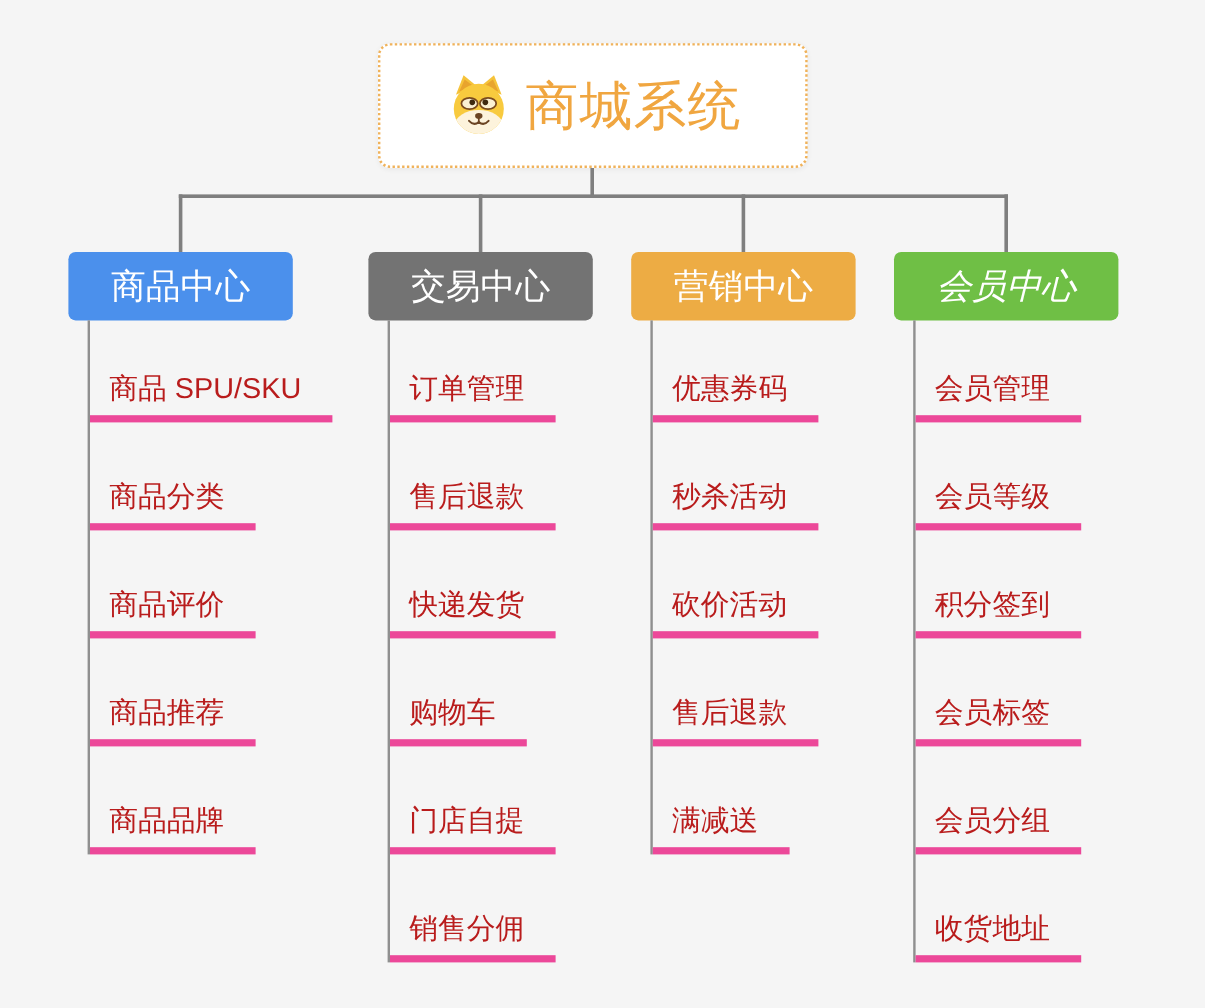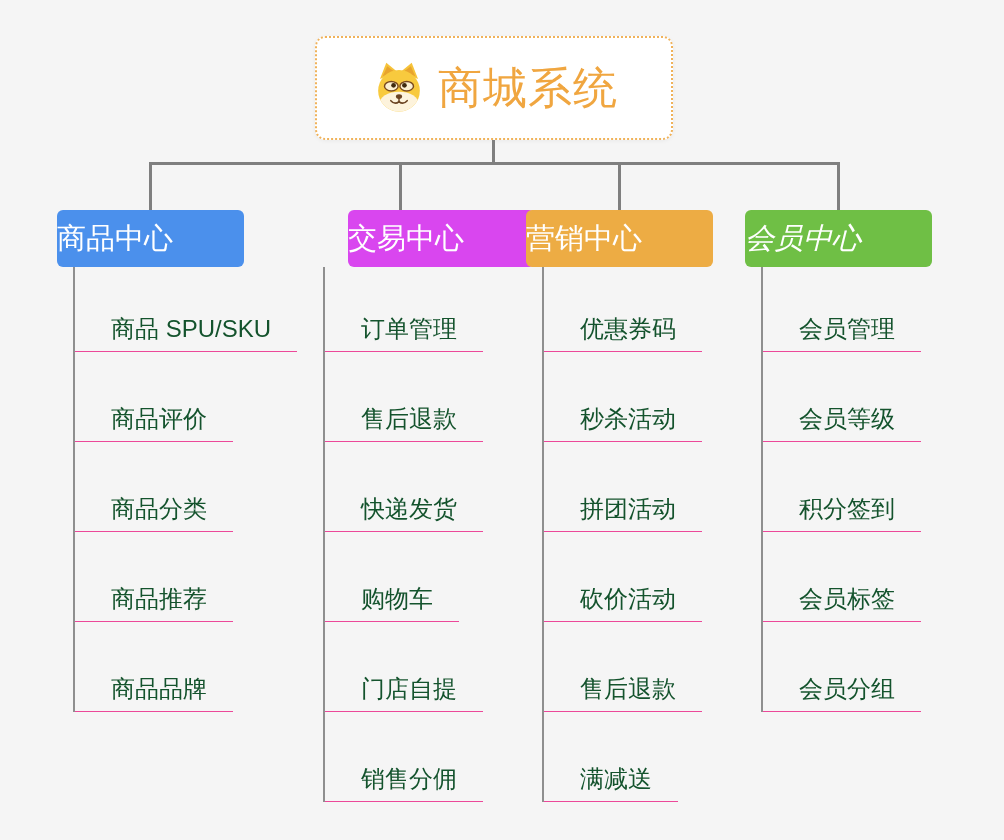--- a/index.html
+++ b/index.html
@@ -52,21 +52,21 @@
     position: absolute;
     top: 210px;
     width: 187px;
   }
   .branch-node {
     width: 187px;
     height: 57px;
     border-radius: 6px;
     display: flex;
     align-items: center;
-    justify-content: flex-start;
+    justify-content: center;
     cursor: pointer;
   }
   .branch-label {
     color: #ffffff;
     font-size: 29px;
     font-weight: 400;
     white-space: nowrap;
   }
   .branch-items {
     list-style: none;
@@ -77,24 +77,24 @@
   .item {
     height: 90px;
     display: flex;
     align-items: flex-end;
     justify-content: flex-start;
   }
   .item:first-child { height: 85px; }
   .item-label {
     display: inline-block;
     box-sizing: border-box;
-    padding: 0 26px 6px 36px;
-    border-bottom: 1px solid #ec4899;
+    padding: 0 26px 6px 16px;
+    border-bottom: 6px solid #ec4899;
     font-size: 24px;
-    color: #14532d;
+    color: #b91c1c;
     white-space: nowrap;
     cursor: pointer;
   }
 </style>
 </head>
 <body>
 
 <div id="stage">
 
   <div class="root-node">
@@ -133,36 +133,36 @@
   <div id="branches-host">
   <div class="branch" style="left: 57px;">
     <div class="branch-node" style="background: rgb(75, 144, 236);">
       <span class="branch-label">商品中心</span>
     </div>
     <ul class="branch-items">
           <li class="item">
             <span class="item-label">商品 SPU/SKU</span>
           </li>
           <li class="item">
+            <span class="item-label">商品分类</span>
+          </li>
+          <li class="item">
             <span class="item-label">商品评价</span>
           </li>
           <li class="item">
-            <span class="item-label">商品分类</span>
-          </li>
-          <li class="item">
             <span class="item-label">商品推荐</span>
           </li>
           <li class="item">
             <span class="item-label">商品品牌</span>
           </li>
         </ul>
   </div>
 
   <div class="branch" style="left: 307px;">
-    <div class="branch-node" style="background: #d946ef; margin-left: 41px;">
+    <div class="branch-node" style="background: #737373;">
       <span class="branch-label">交易中心</span>
     </div>
     <ul class="branch-items">
           <li class="item">
             <span class="item-label">订单管理</span>
           </li>
           <li class="item">
             <span class="item-label">售后退款</span>
           </li>
           <li class="item">
@@ -185,23 +185,20 @@
       <span class="branch-label">营销中心</span>
     </div>
     <ul class="branch-items">
           <li class="item">
             <span class="item-label">优惠券码</span>
           </li>
           <li class="item">
             <span class="item-label">秒杀活动</span>
           </li>
           <li class="item">
-            <span class="item-label">拼团活动</span>
-          </li>
-          <li class="item">
             <span class="item-label">砍价活动</span>
           </li>
           <li class="item">
             <span class="item-label">售后退款</span>
           </li>
           <li class="item">
             <span class="item-label">满减送</span>
           </li>
         </ul>
   </div>
@@ -219,17 +216,20 @@
           </li>
           <li class="item">
             <span class="item-label">积分签到</span>
           </li>
           <li class="item">
             <span class="item-label">会员标签</span>
           </li>
           <li class="item">
             <span class="item-label">会员分组</span>
           </li>
+          <li class="item">
+            <span class="item-label">收货地址</span>
+          </li>
         </ul>
   </div>
 </div>
 
 </div>
 
 </body></html>

